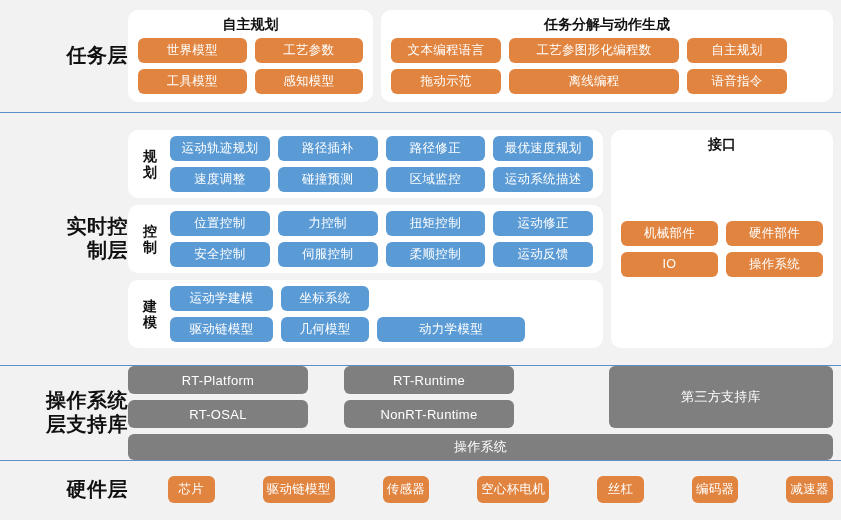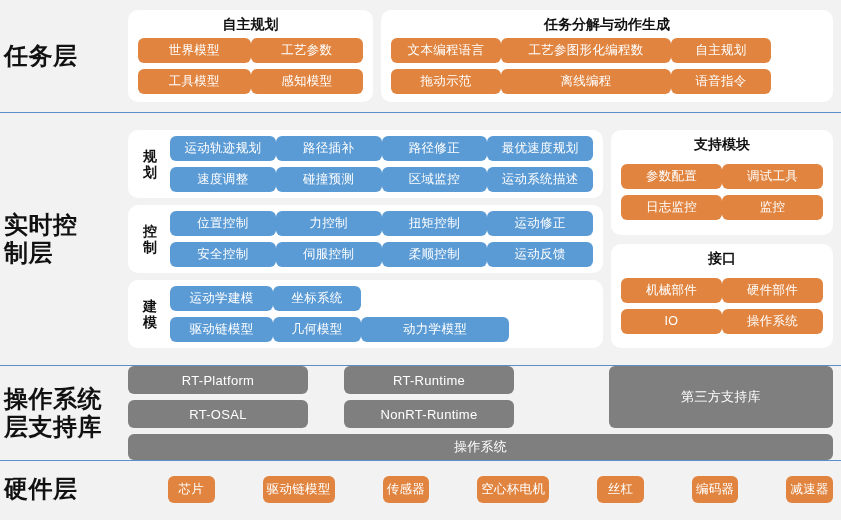--- a/index.html
+++ b/index.html
@@ -26,23 +26,23 @@
     align-items: center;
     background: #f2f2f2;
     box-sizing: border-box;
   }
   .layer + .layer {
     border-top: 1.5px solid #5b8fc9;
   }
 
   .layer-title {
     flex: 0 0 128px;
-    text-align: left;
+    text-align: right;
     font-weight: bold;
-    font-size: 24px;
+    font-size: 20px;
     color: #111111;
     line-height: 1.18;
     letter-spacing: 0.5px;
     white-space: pre-line;
     padding-left: 4px;
     box-sizing: border-box;
   }
   .layer-body {
     flex: 1 1 auto;
     display: flex;
@@ -71,20 +71,21 @@
   }
   .card-rows {
     display: flex;
     flex-direction: column;
     gap: 6px;
     flex: 1 1 auto;
     justify-content: center;
   }
   .row {
     display: flex;
+    gap: 8px;
     align-items: flex-end;
   }
 
   
   .chip {
     border-radius: 6px;
     color: #ffffff;
     font-size: 12.5px;
     display: flex;
     align-items: center;
@@ -304,33 +305,20 @@
               <div class="chip blue">几何模型</div>
               <div class="chip blue">动力学模型</div>
             </div>
           </div>
         </div>
 
       </div>
 
       <div class="rt-right">
 
-        <div class="card card-support">
-          <div class="card-title">支持模块</div>
-          <div class="card-rows">
-            <div class="row">
-              <div class="chip orange">参数配置</div>
-              <div class="chip orange">调试工具</div>
-            </div>
-            <div class="row">
-              <div class="chip orange">日志监控</div>
-              <div class="chip orange">监控</div>
-            </div>
-          </div>
-        </div>
 
         <div class="card card-interface">
           <div class="card-title">接口</div>
           <div class="card-rows">
             <div class="row">
               <div class="chip orange">机械部件</div>
               <div class="chip orange">硬件部件</div>
             </div>
             <div class="row">
               <div class="chip orange">IO</div>

